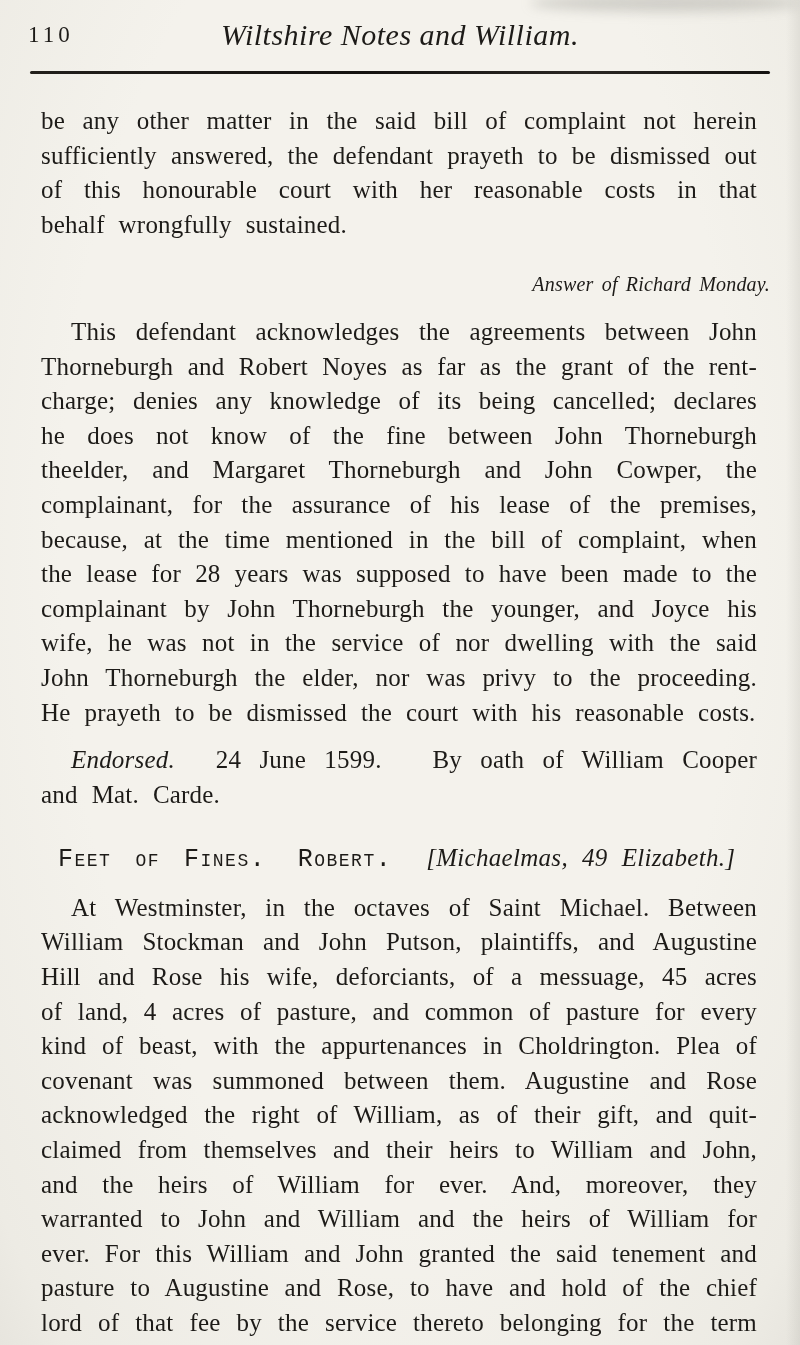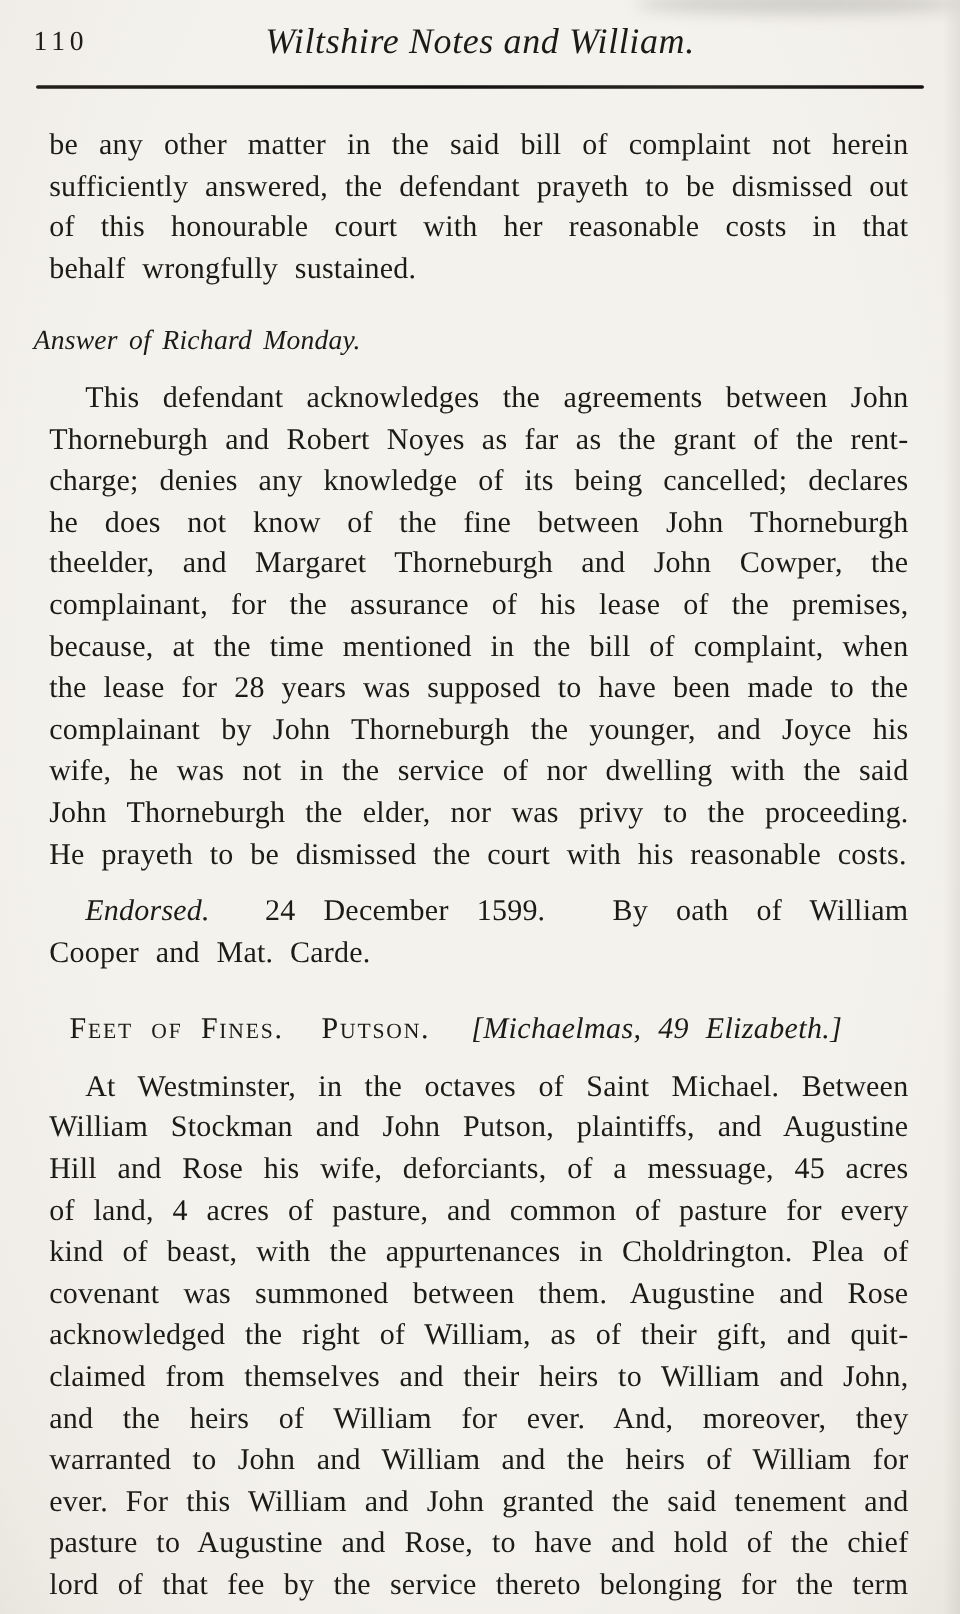--- a/index.html
+++ b/index.html
@@ -67,39 +67,40 @@
     line-height: 34.6px;
     text-align: justify;
     word-spacing: 0.30em;
     letter-spacing: 0.2px;
   }
   .content p { margin: 13px; }
   .indent { text-indent: 30px; }
   .continued { text-align-last: justify; }
 
   .answer-heading {
-    text-align: left;
+    text-align: right;
     text-indent: 0;
     font-style: italic;
-    font-size: 23px;
+    font-size: 20px;
     margin: 25px 0 13px 0 !important;
     word-spacing: 0.15em;
   }
 
   .endorsed-label { font-style: italic; font-family: Liberation Serif, serif; }
   .endorsed-date  { margin-left: 0.9em; font-variant-numeric: oldstyle-nums; }
   .endorsed-text  { margin-left: 1.3em; }
 
   .fines-heading {
     margin: 29px 0 13px 0 !important;
     text-indent: 30px;
   }
   .smallcaps {
     font-variant: small-caps;
     letter-spacing: 1.5px;
+    font-family: Liberation Mono, monospace;
   }
   .smallcaps + .smallcaps { margin-left: 0.7em; }
   .fines-reference {
     font-style: italic;
     margin-left: 0.8em;
     letter-spacing: 0.3px;
     font-variant-numeric: oldstyle-nums;
   }
 </style>
 </head>
@@ -120,26 +121,26 @@
   <div class="content">
 
     <p>be any other matter in the said bill of complaint not herein sufficiently answered, the defendant prayeth to be dismissed out of this honourable court with her reasonable costs in that behalf wrongfully sustained.</p>
 
     <p class="answer-heading">Answer of Richard Monday.</p>
 
     <p class="indent">This defendant acknowledges the agreements between John Thorneburgh and Robert Noyes as far as the grant of the rent-charge; denies any knowledge of its being cancelled; declares he does not know of the fine between John Thorneburgh theelder, and Margaret Thorneburgh and John Cowper, the complainant, for the assurance of his lease of the premises, because, at the time mentioned in the bill of complaint, when the lease for 28 years was supposed to have been made to the complainant by John Thorneburgh the younger, and Joyce his wife, he was not in the service of nor dwelling with the said John Thorneburgh the elder, nor was privy to the proceeding. He prayeth to be dismissed the court with his reasonable costs.</p>
 
     <p class="indent">
       <span class="endorsed-label">Endorsed.</span>
-      <span class="endorsed-date">24 December 1599.</span>
+      <span class="endorsed-date">24 June 1599.</span>
       <span class="endorsed-text">By oath of William Cooper and Mat. Carde.</span>
     </p>
 
     <p class="fines-heading">
       <span class="smallcaps">Feet of Fines.</span>
-      <span class="smallcaps">Putson.</span>
+      <span class="smallcaps">Robert.</span>
       <span class="fines-reference">[Michaelmas, 49 Elizabeth.]</span>
     </p>
 
     <p class="indent continued">At Westminster, in the octaves of Saint Michael.  Between William Stockman and John Putson, plaintiffs, and Augustine Hill and Rose his wife, deforciants, of a messuage, 45 acres of land, 4 acres of pasture, and common of pasture for every kind of beast, with the appurtenances in Choldrington.  Plea of covenant was summoned between them.  Augustine and Rose acknowledged the right of William, as of their gift, and quit-claimed from themselves and their heirs to William and John, and the heirs of William for ever.  And, moreover, they warranted to John and William and the heirs of William for ever.  For this William and John granted the said tenement and pasture to Augustine and Rose, to have and hold of the chief lord of that fee by the service thereto belonging for the term of Rose's life.  And after the death of Rose the said</p>
 
   </div>
 </div>
 
 </body></html>

